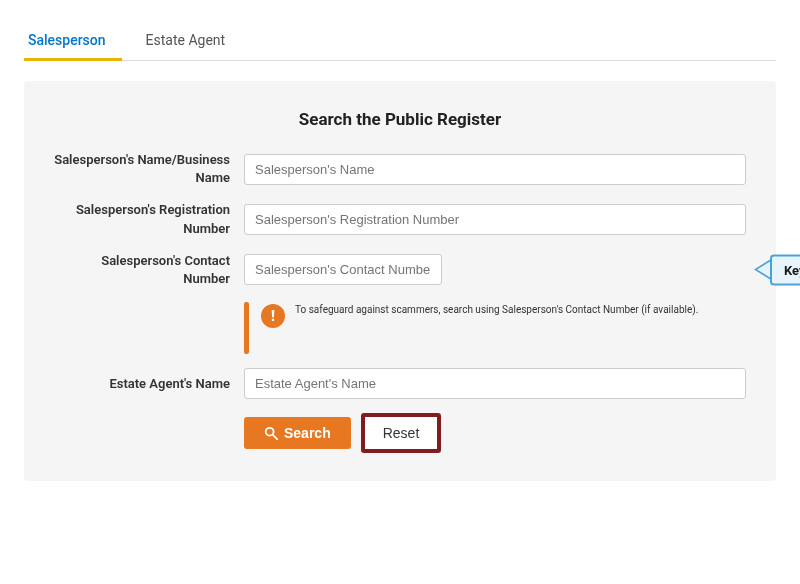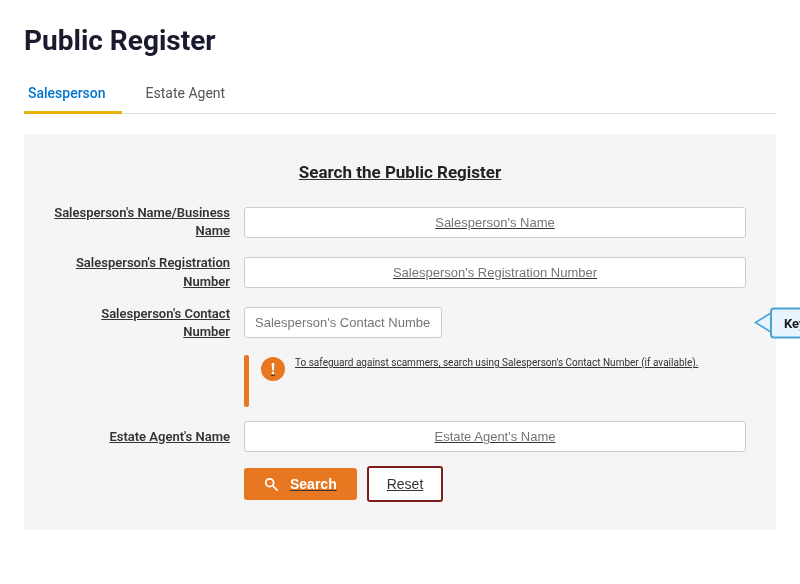--- a/index.html
+++ b/index.html
@@ -38,21 +38,20 @@
       border-bottom: 3px solid #eab308;
       font-weight: 500;
     }
     .tab:not(.active) {
       margin-left: 20px;
     }
     .form-card {
       background: #f5f5f5;
       border-radius: 4px;
       padding: 28px 30px 28px 30px;
-      text-decoration: underline;
     }
     .form-card-title {
       text-align: center;
       font-size: 17px;
       font-weight: 700;
       color: #222;
       margin-bottom: 22px;
     }
     .form-row {
       display: flex;
@@ -71,21 +70,20 @@
     }
     .form-input {
       flex: 1;
       padding: 7px 10px;
       border: 1px solid #ccc;
       border-radius: 3px;
       background: #fff;
       font-size: 13px;
       color: #4d7c0f;
       outline: none;
-      text-align: center;
     }
     .contact-row {
       position: relative;
     }
     .tooltip-box {
       background: #e8f4fd;
       border: 2px solid #4ba3d4;
       border-radius: 4px;
       padding: 6px 12px;
       font-size: 13px;
@@ -138,26 +136,26 @@
       background: #e87722;
       color: white;
       border: none;
       border-radius: 3px;
       padding: 8px 20px;
       font-size: 14px;
       font-weight: 600;
       cursor: pointer;
       display: flex;
       align-items: center;
-      gap: 12px;
+      gap: 6px;
     }
     .btn-reset {
       background: #fff;
       color: #333;
-      border: 2px solid #7f1d1d;
+      border: 4px solid #7f1d1d;
       border-radius: 3px;
       padding: 8px 18px;
       font-size: 14px;
       cursor: pointer;
     }
     .search-icon-svg {
       display: inline-block;
       width: 14px;
       height: 14px;
     }
@@ -191,21 +189,20 @@
       height: 0;
       border-top: 8px solid transparent;
       border-bottom: 8px solid transparent;
       border-right: 13px solid #e8f4fd;
     }
   </style>
 </head>
 <body>
 
 <div class="page-wrapper">
-  <h1 class="page-title">Public Register</h1>
 
   <div class="tabs">
     <div class="tab active">Salesperson</div>
     <div class="tab">Estate Agent</div>
   </div>
 
   <div class="form-card">
     <div class="form-card-title">Search the Public Register</div>
 
     <div class="form-row">

